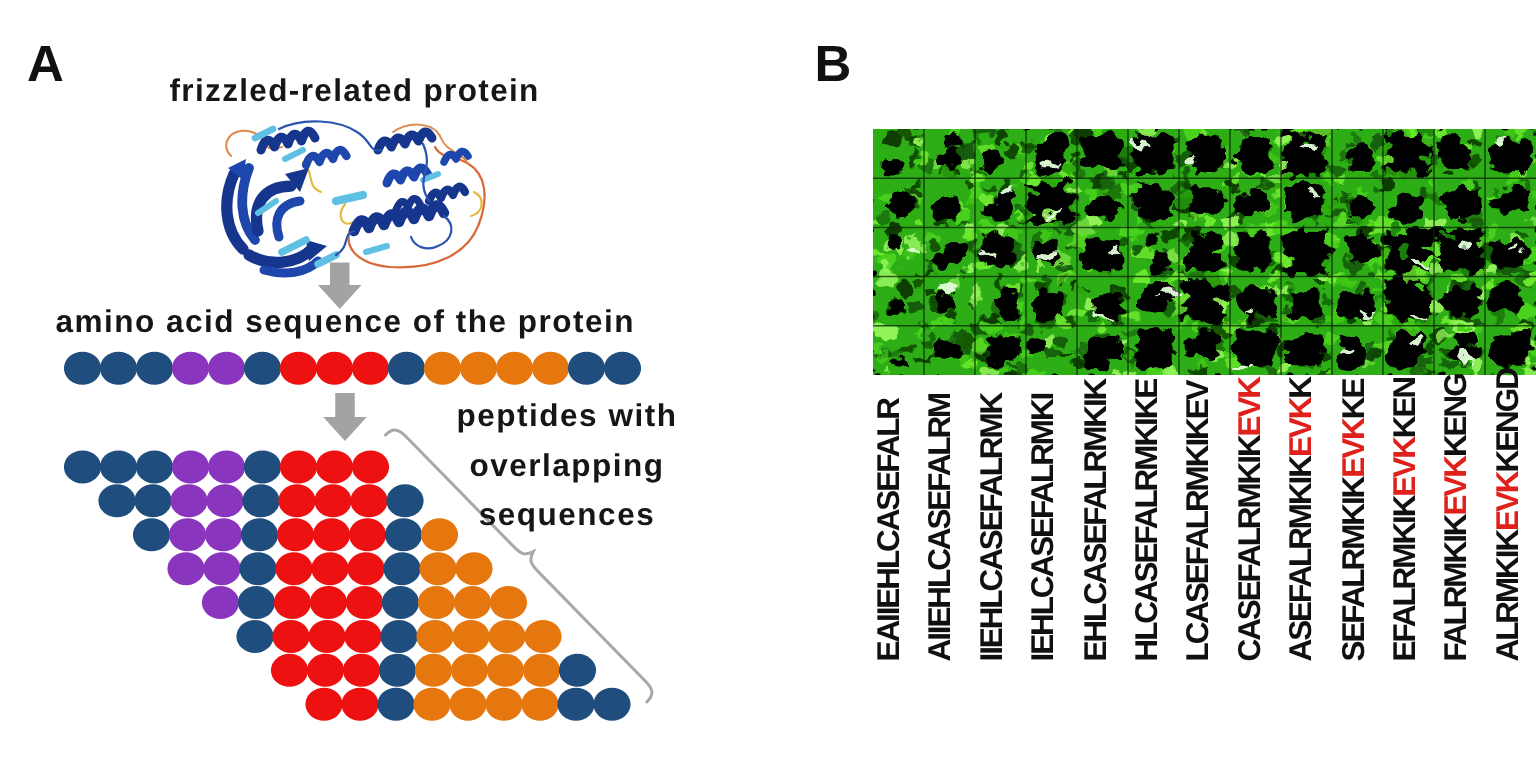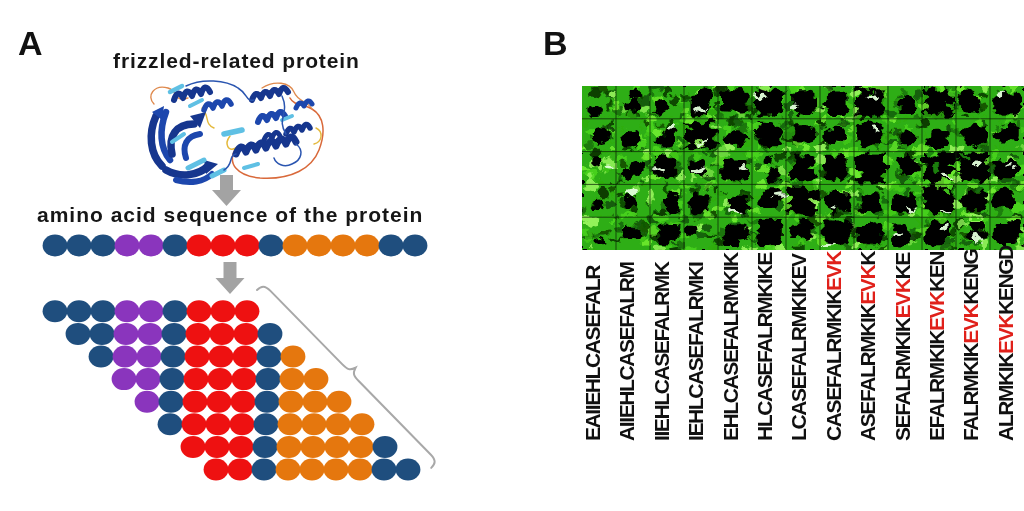--- a/index.html
+++ b/index.html
@@ -181,20 +181,25 @@
           <ellipse cx="408" cy="469.5" rx="12.4" ry="11" fill="#1f4e7e"></ellipse>
         </g>
       </g>
       <g transform="translate(257,290) rotate(-44.4)">
         <path d="M0,0 C6,0 9,2 9,10 L9,112.5 C9,120.5 10,122.5 16,124.5 C10,126.5 9,128.5 9,136.5 L9,239 C9,247 6,249 0,249" fill="none" stroke="#a8a8a8" stroke-width="2" stroke-linecap="round"></path>
       </g>
     </svg>
 
   <div class="caption" style="left:37px;top:203px;width:385px;">amino acid sequence of the protein</div>
 
+  <div class="caption3" style="left:288px;top:261px;width:180px;">
+    <div>peptides with</div>
+    <div>overlapping</div>
+    <div>sequences</div>
+  </div>
 
   <div class="panel-label" style="left:543px;top:26px;">B</div>
 
   <svg id="montage-svg" style="left:582px;top:86px;" width="442" height="164" viewBox="0 0 442 164">
       <defs>
         <filter id="blobby" x="-20%" y="-20%" width="140%" height="140%">
           <feTurbulence type="fractalNoise" baseFrequency="0.12 0.14" numOctaves="2" seed="7" result="n"></feTurbulence>
           <feDisplacementMap in="SourceGraphic" in2="n" scale="11" xChannelSelector="R" yChannelSelector="G"></feDisplacementMap>
         </filter>
       </defs>

